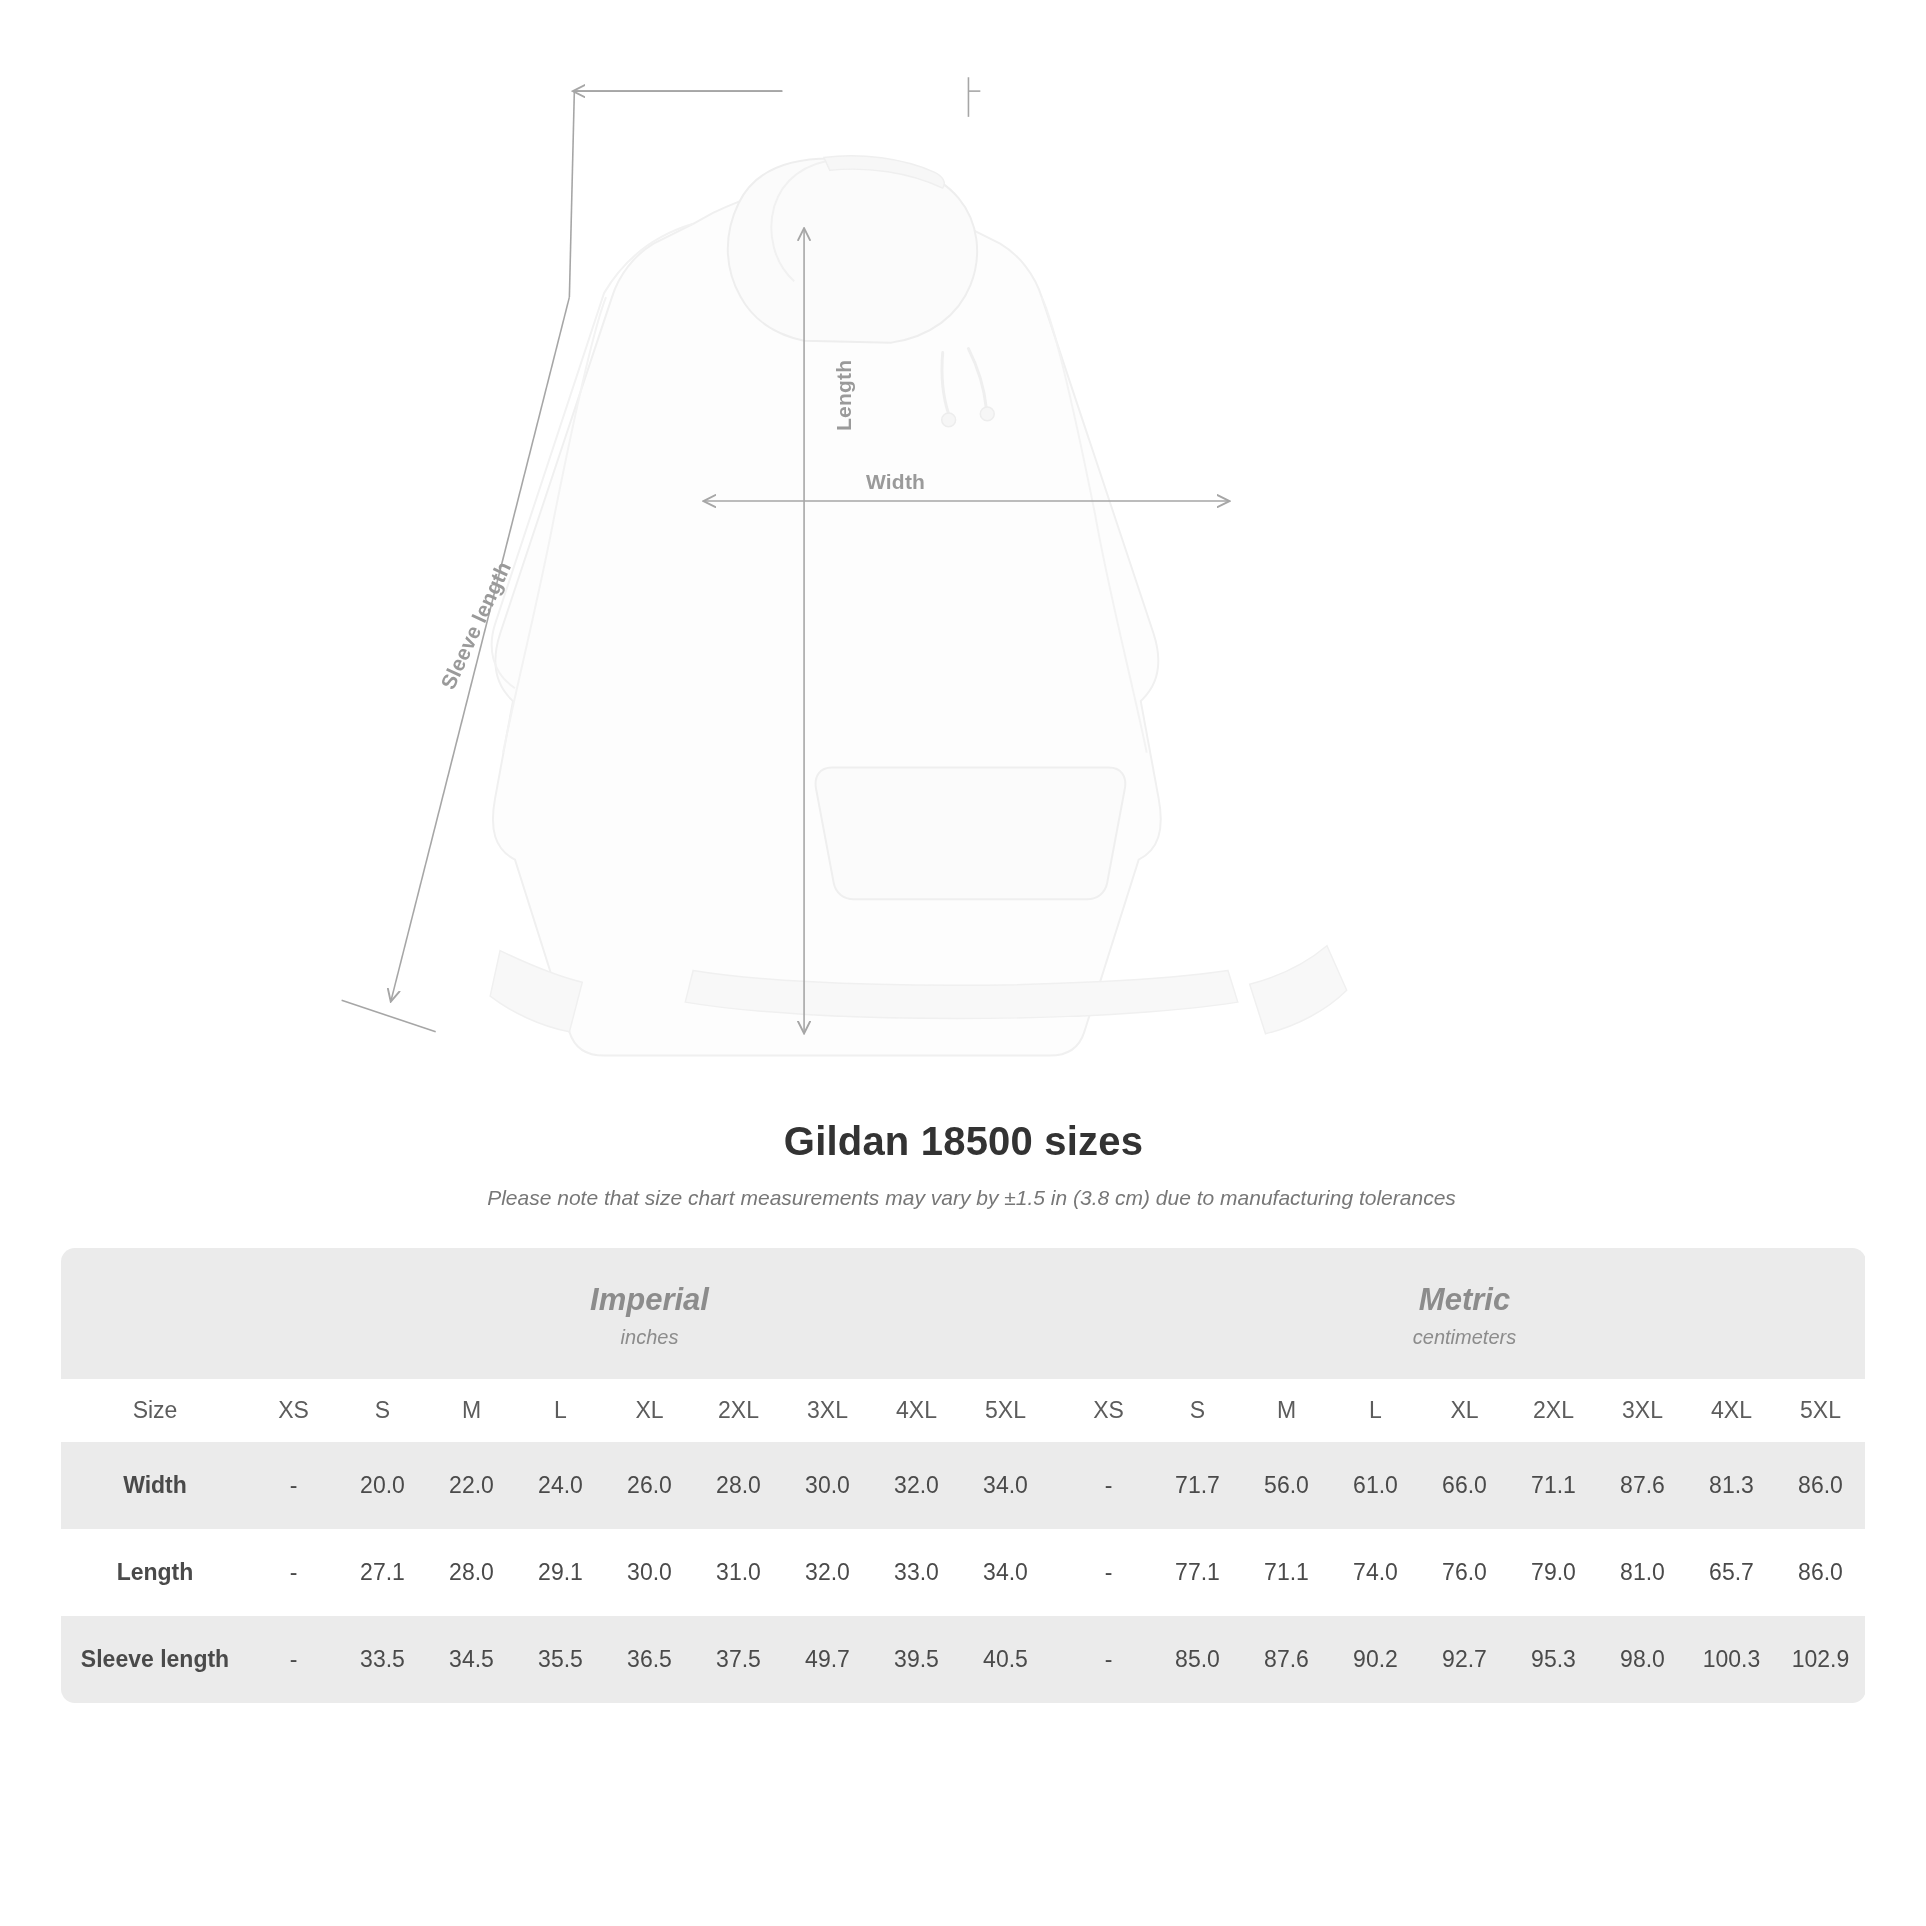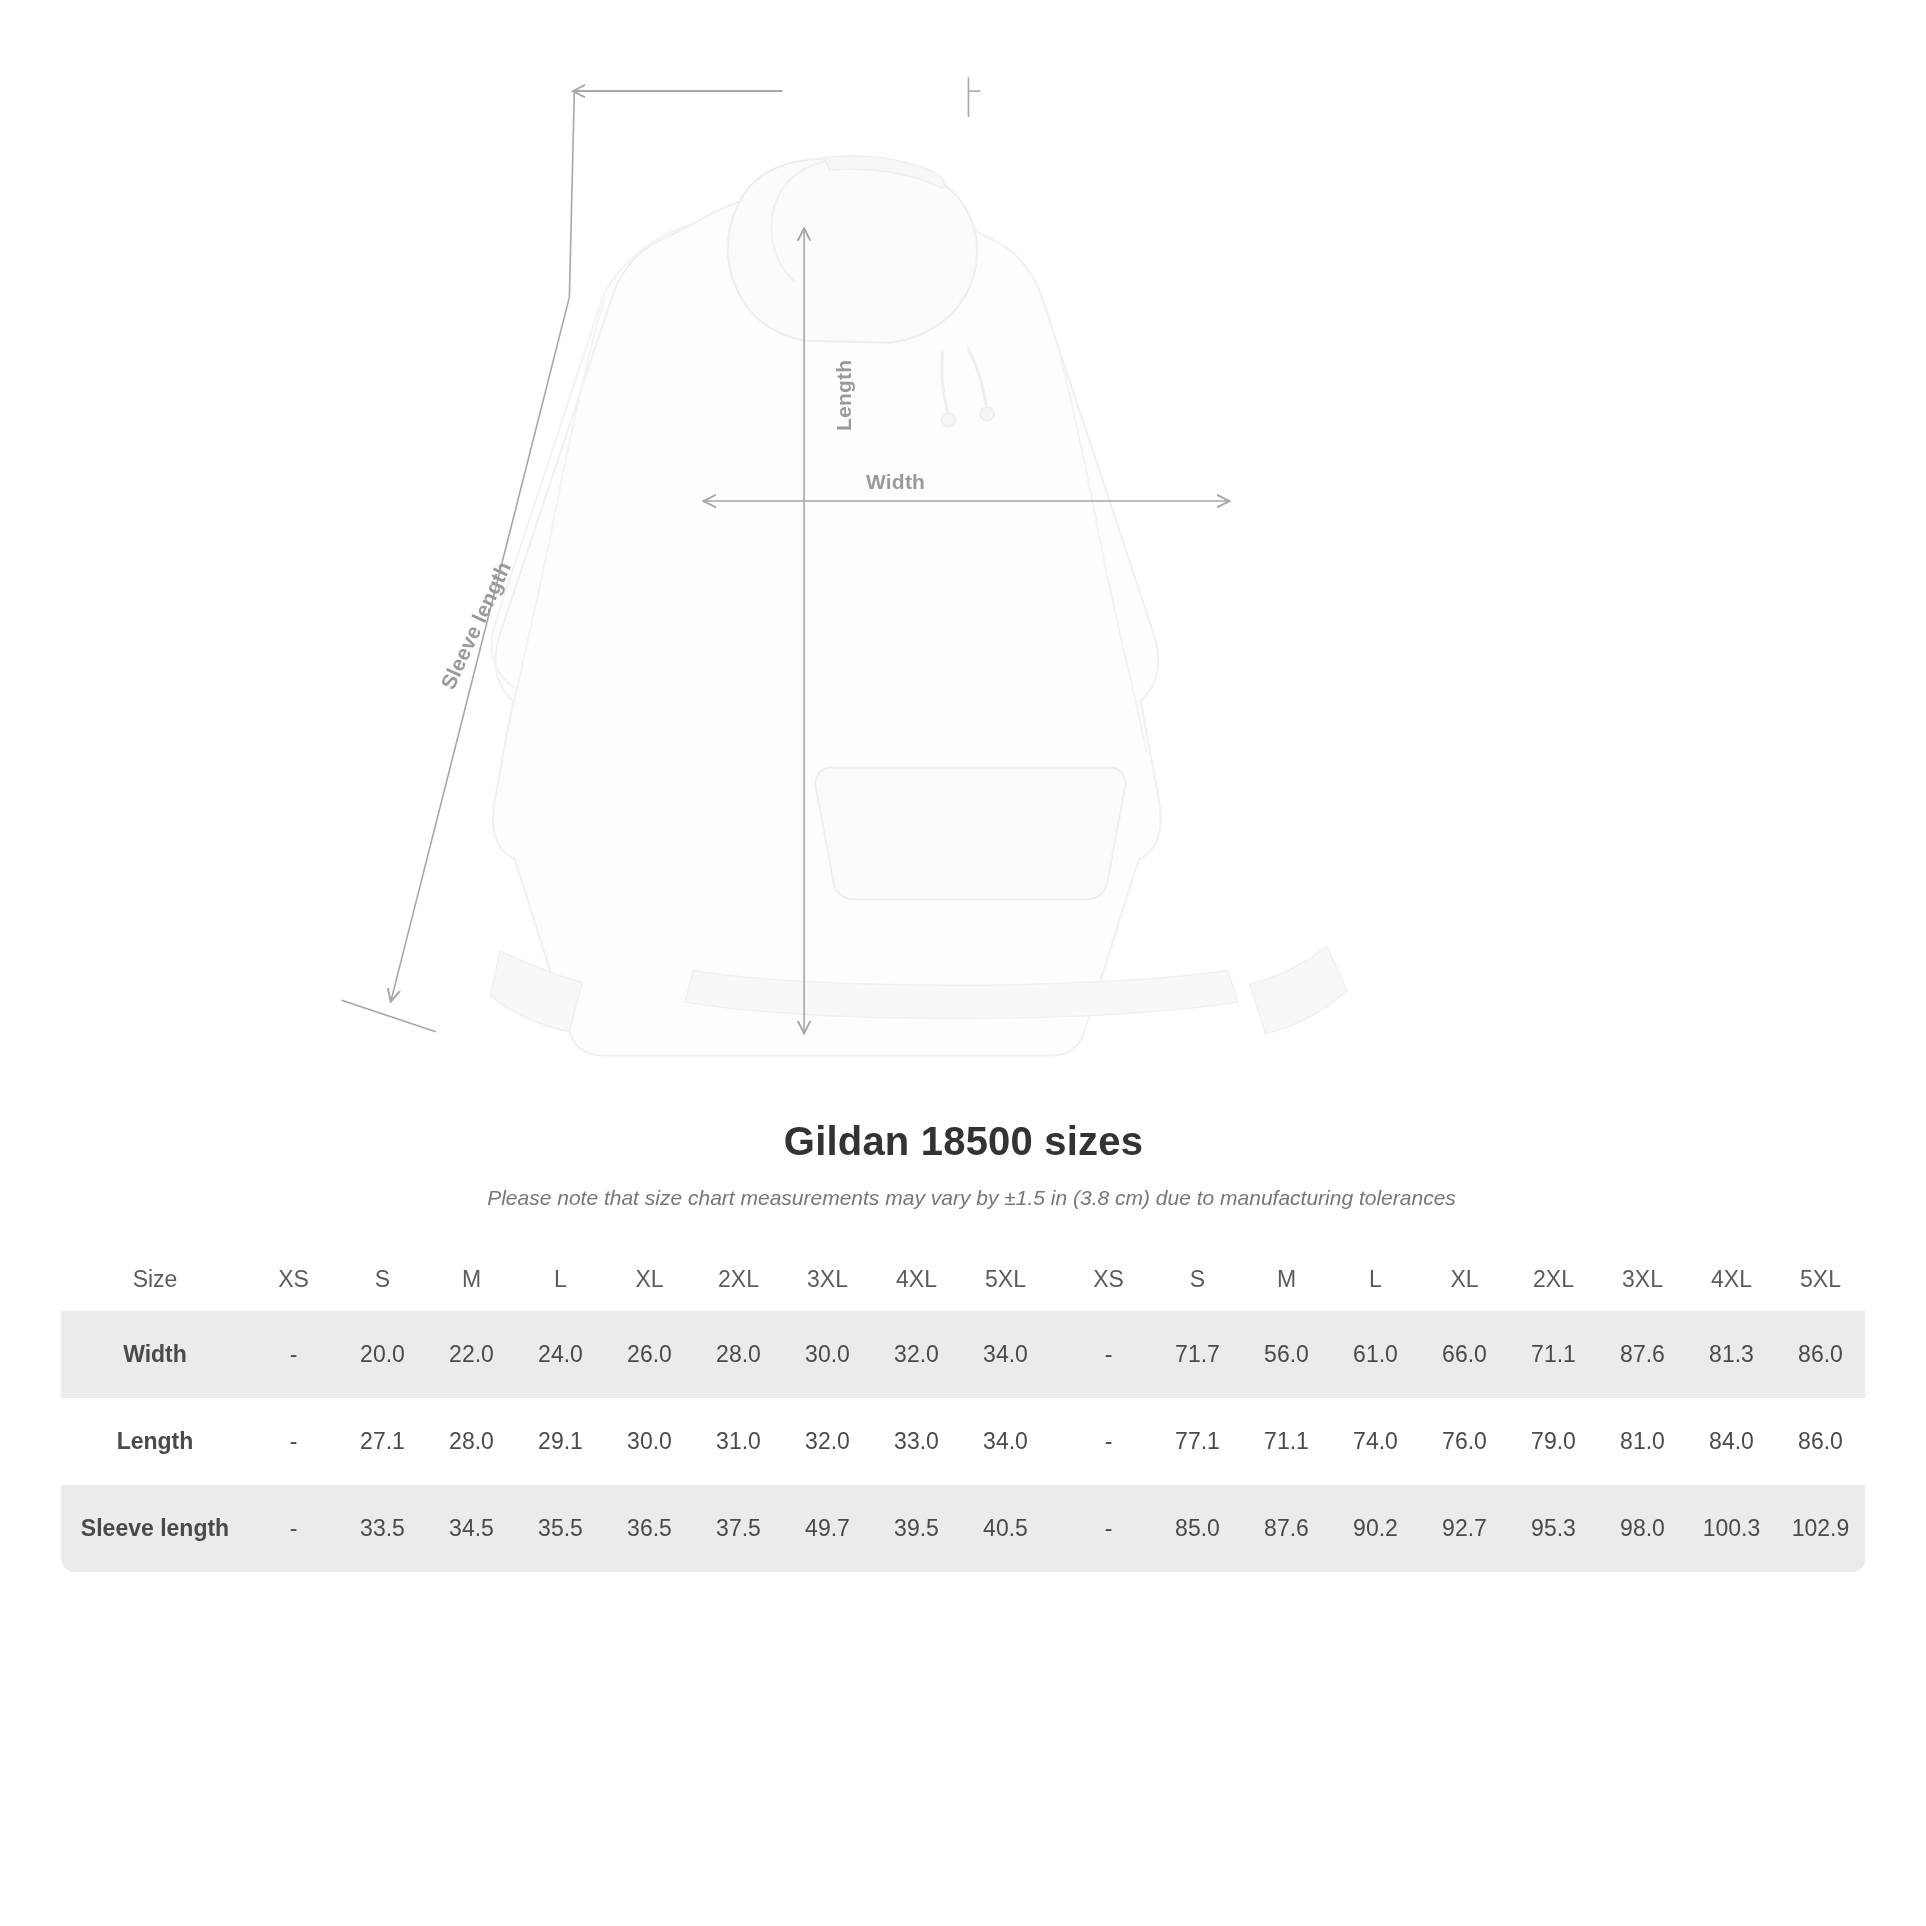--- a/index.html
+++ b/index.html
@@ -270,20 +270,32 @@
           <col>
           <col>
           <col>
           <col>
           <col>
           <col>
           <col>
           <col>
       </colgroup>
       <tbody>
+        <tr class="unit-row">
+          <td></td>
+          <td colspan="9">
+            <div class="unit-name">Imperial</div>
+            <div class="unit-sub">inches</div>
+          </td>
+          <td class="spacer-cell"></td>
+          <td colspan="9">
+            <div class="unit-name">Metric</div>
+            <div class="unit-sub">centimeters</div>
+          </td>
+        </tr>
 
         <tr class="head-row">
           <td class="rowlabel">Size</td>
           <td>XS</td>
           <td>S</td>
           <td>M</td>
           <td>L</td>
           <td>XL</td>
           <td>2XL</td>
           <td>3XL</td>
@@ -336,21 +348,21 @@
           <td>33.0</td>
           <td>34.0</td>
           <td></td>
           <td>-</td>
           <td>77.1</td>
           <td>71.1</td>
           <td>74.0</td>
           <td>76.0</td>
           <td>79.0</td>
           <td>81.0</td>
-          <td>84.0</td>
+          <td>65.7</td>
           <td>86.0</td>
         </tr>
 
         <tr class="data-row row-shaded">
           <td class="rowlabel">Sleeve length</td>
           <td>-</td>
           <td>33.5</td>
           <td>34.5</td>
           <td>35.5</td>
           <td>36.5</td>

